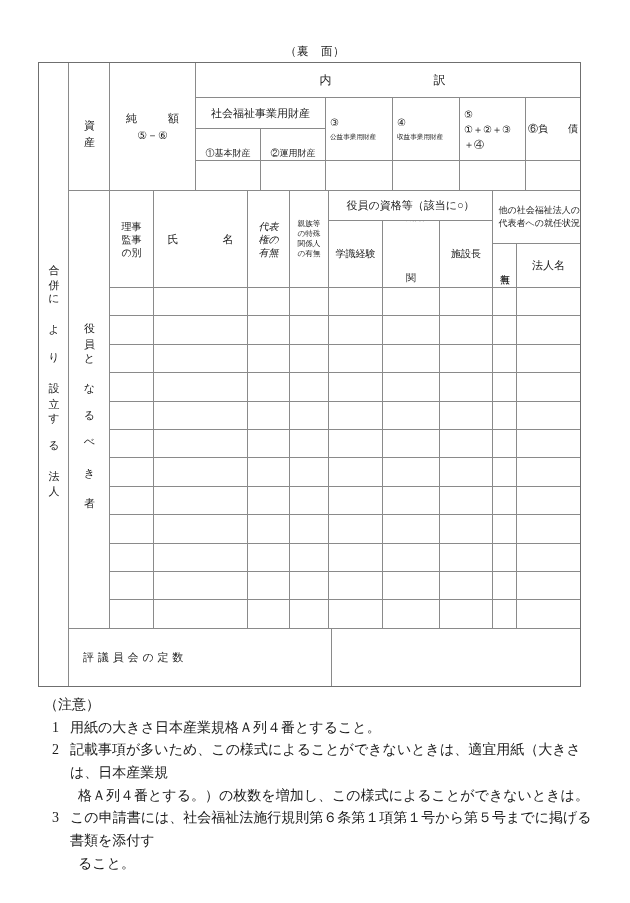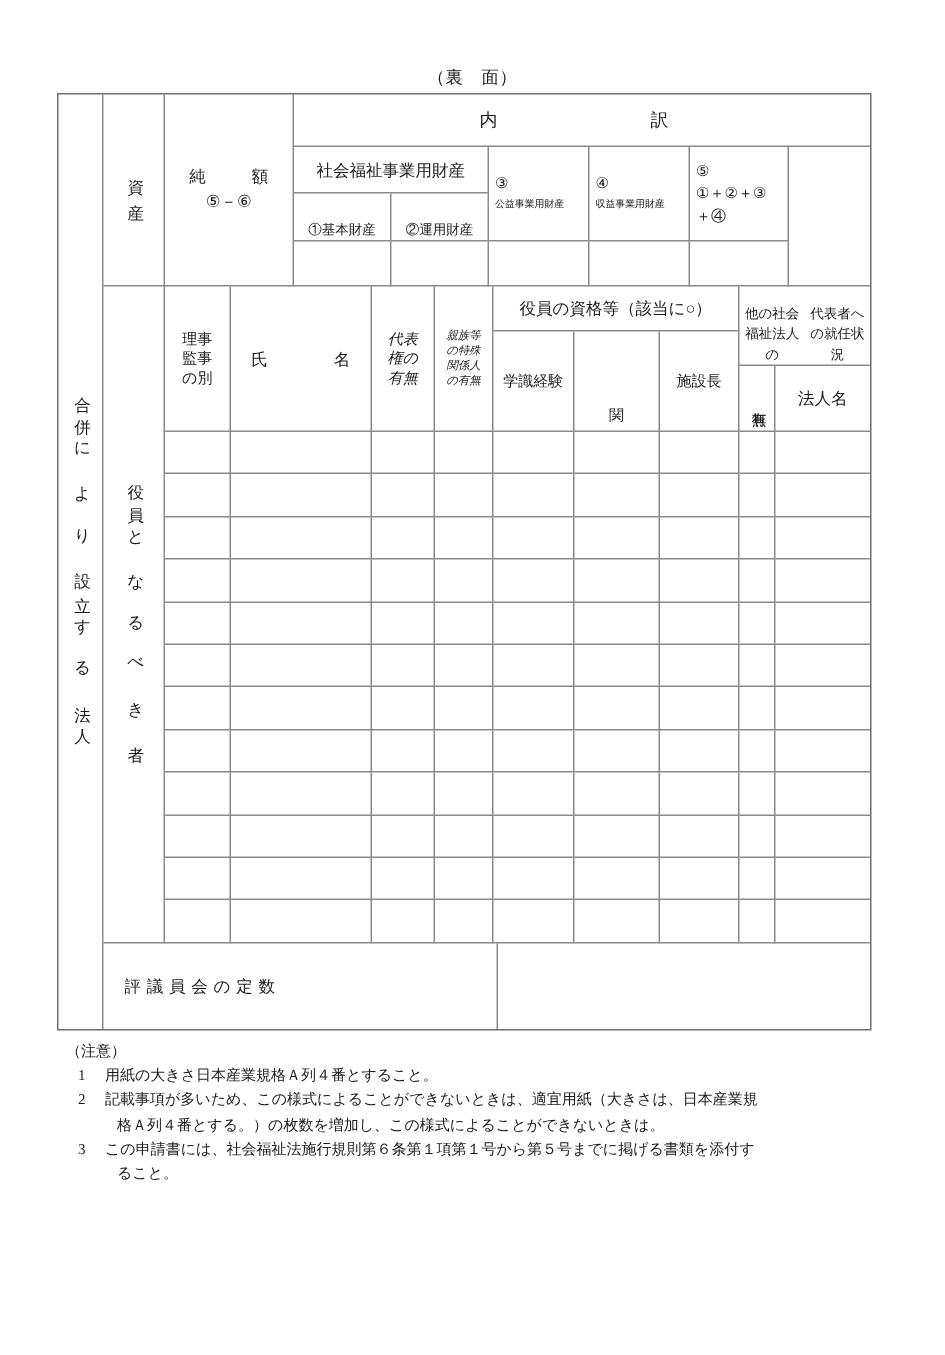--- a/index.html
+++ b/index.html
@@ -52,21 +52,21 @@
   .lh13{line-height:1.3;}
   .lh15{line-height:1.5;}
 
   .spread{letter-spacing:.35em;}
   .spread2{letter-spacing:.9em;}
   .vspread2{letter-spacing:1.45em;}
 
   
   .notes{
     position:absolute;left:44px;top:694px;width:560px;
-    font-size:10px;line-height:1.62;
+    font-size:14px;line-height:1.62;
   }
   .note-row{display:flex;}
   .note-num{width:26px;flex:0 0 26px;text-align:left;padding-left:8px;box-sizing:border-box;}
   .note-txt{flex:1;}
   .note-cont{padding-left:34px;}
 </style>
 </head>
 <body>
 
 <div class="page">
@@ -113,20 +113,23 @@
       <div>④</div>
       <div class="fs7" style="margin-top:4px;">収益事業用財産</div>
     </div>
 
     <div class="c br bb midl fs10 lh15" style="left:421px;top:35px;width:66px;height:63px;flex-direction:column;align-items:flex-start;justify-content:center;padding-left:4px;">
       <div>⑤</div>
       <div>①＋②＋③</div>
       <div>＋④</div>
     </div>
 
+    <div class="c bb mid fs10" style="left:487px;top:35px;width:54px;height:63px;">
+      <span>⑥負　　債</span>
+    </div>
 
     <div class="c br bb" style="left:157px;top:98px;width:65px;height:30px;"></div>
     <div class="c br bb" style="left:222px;top:98px;width:65px;height:30px;"></div>
     <div class="c br bb" style="left:287px;top:98px;width:67px;height:30px;"></div>
     <div class="c br bb" style="left:354px;top:98px;width:67px;height:30px;"></div>
     <div class="c br bb" style="left:421px;top:98px;width:66px;height:30px;"></div>
     <div class="c bb" style="left:487px;top:98px;width:54px;height:30px;"></div>
 
     <div class="c br bb mid" style="left:30px;top:128px;width:41px;height:438px;">
       <div class="vert fs11 vspread2" style="height:418px;">役員となるべき者</div>
@@ -141,21 +144,21 @@
     <div class="c br bb mid fs11" style="left:115px;top:128px;width:94px;height:97px;">
       <span>氏　　　　名</span>
     </div>
 
     <div class="c br bb mid fs10 lh13" style="left:209px;top:128px;width:42px;height:97px;">
       <span style="white-space:pre-line;font-style:italic;">代表
 権の
 有無</span>
     </div>
 
-    <div class="c br bb mid fs8 lh13" style="left:251px;top:128px;width:39px;height:97px;font-style:italic;">
+    <div class="c br bb mid fs8 lh13" style="left:251px;top:128px;width:39px;height:97px;">
       <span style="white-space:pre-line;">親族等
 の特殊
 関係人
 の有無</span>
     </div>
 
     <div class="c br bb mid fs11" style="left:290px;top:128px;width:164px;height:30px;">
       <span>役員の資格等（該当に○）</span>
     </div>
 
@@ -165,21 +168,21 @@
 
     <div class="c br bb mid fs10 lh15" style="left:344px;top:158px;width:57px;height:67px;flex-direction:column;">
       <div>地域福祉</div>
       <div class="spread" style="text-indent:.35em;margin-top:46px;">関　　係</div>
     </div>
 
     <div class="c br bb mid fs10" style="left:401px;top:158px;width:53px;height:67px;">
       <span>施設長</span>
     </div>
 
-    <div class="c bb mid fs9 lh15" style="left:454px;top:128px;width:87px;height:53px;flex-direction:row;">
+    <div class="c bb mid fs9 lh15" style="left:454px;top:128px;width:87px;height:53px;flex-direction:column;">
       <div>他の社会福祉法人の</div>
       <div>代表者への就任状況</div>
     </div>
 
     <div class="c br bb mid" style="left:454px;top:181px;width:24px;height:44px;">
       <div class="vert fs10">有無</div>
     </div>
 
     <div class="c bb mid fs11" style="left:478px;top:181px;width:63px;height:44px;">
       <span>法人名</span>

